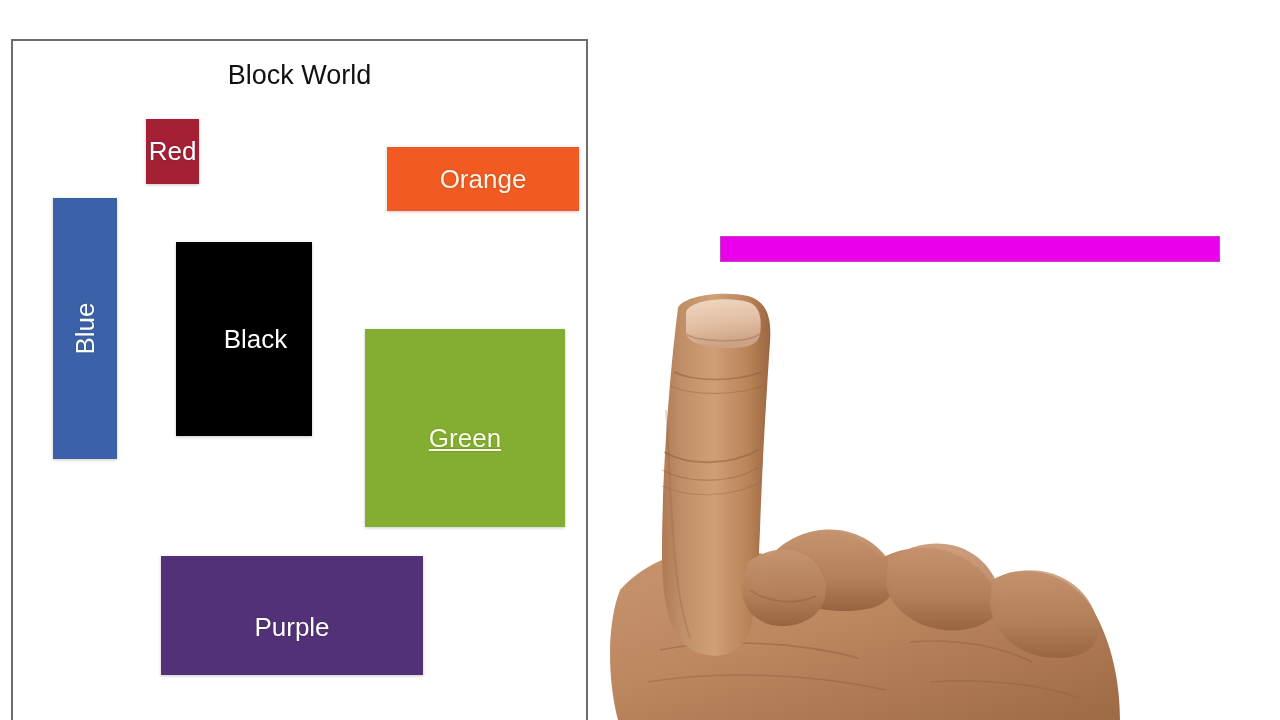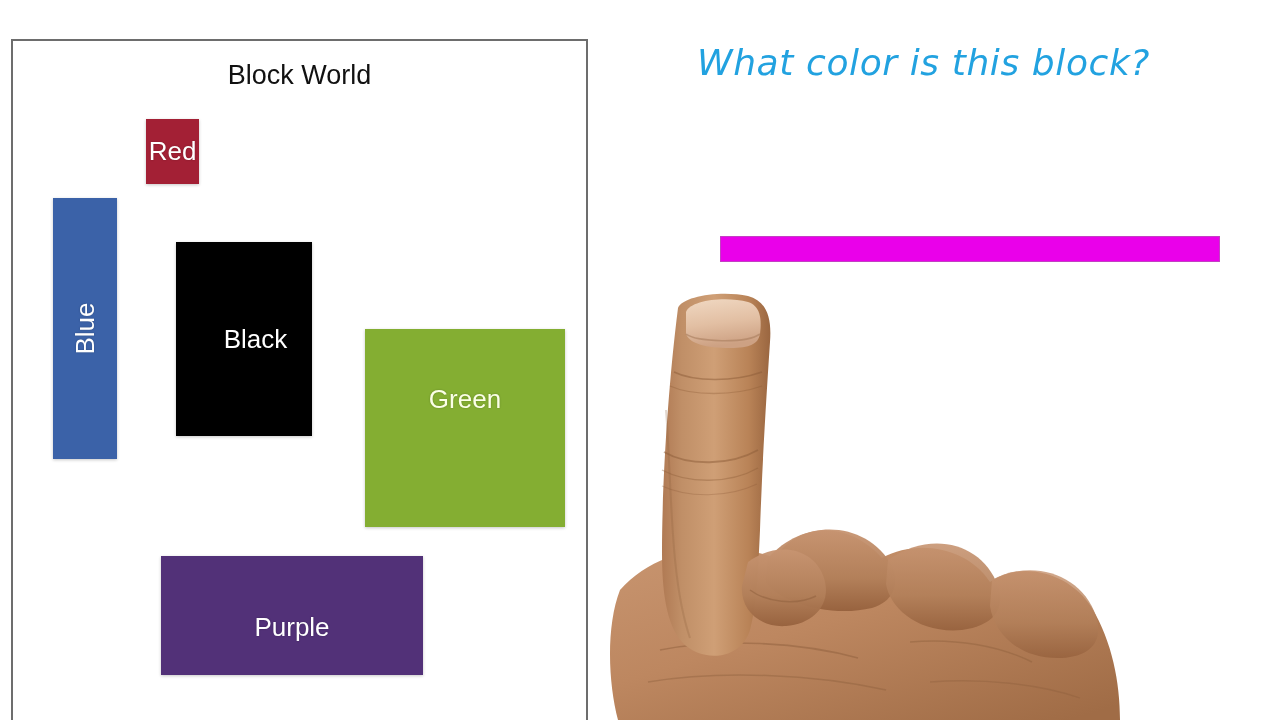--- a/index.html
+++ b/index.html
@@ -77,21 +77,22 @@
   #block-black {
     left: 163px; top: 201px; width: 136px; height: 194px;
     font-size: 26px;
     align-items: center;
     padding-left: 23px;
   }
   #block-green {
     left: 352px; top: 288px; width: 200px; height: 198px;
     font-size: 26px;
     align-items: flex-end;
-    padding-bottom: 112px;
+    padding-bottom: 73px;
+    text-decoration: underline;
   }
   #block-purple {
     left: 148px; top: 515px; width: 262px; height: 119px;
     font-size: 26px;
     align-items: flex-end;
     padding-bottom: 32px;
   }
 
   
   #question-text {
@@ -135,40 +136,42 @@
 <div id="stage">
 
   <div id="block-world-panel" style="border-color: rgb(109, 109, 109); margin-top: 28px;">
 
     <div id="panel-title">Block World</div>
 
     <div class="block" id="block-red" style="background: rgb(163, 32, 53); color: rgb(255, 255, 255);">
       <span class="block-label">Red</span>
     </div>
 
+    <div class="block" id="block-orange" style="background: rgb(241, 90, 34); color: rgb(253, 246, 230);">
+      <span class="block-label">Orange</span>
+    </div>
 
     <div class="block" id="block-blue" style="background: rgb(59, 98, 168); color: rgb(255, 255, 255);">
       <span class="block-label">Blue</span>
     </div>
 
     <div class="block" id="block-black" style="background: rgb(0, 0, 0); color: rgb(255, 255, 255);">
       <span class="block-label">Black</span>
     </div>
 
     <div class="block" id="block-green" style="background: rgb(132, 174, 50); color: rgb(251, 255, 230);">
       <span class="block-label">Green</span>
     </div>
 
     <div class="block" id="block-purple" style="background: rgb(82, 49, 120); color: rgb(255, 255, 255);">
       <span class="block-label">Purple</span>
     </div>
 
   </div>
 
-  <div id="question-text" style="color: rgb(34, 162, 224);">What color is this block?</div>
 
   <div id="magenta-block" style="background: rgb(234, 0, 234); border-color: rgb(196, 63, 196);"></div>
 
   <svg id="hand" viewBox="0 0 520 430">
     <defs>
       <linearGradient id="skinV" x1="0" y1="0" x2="1" y2="0">
         <stop offset="0%" stop-color="#b07a54"></stop>
         <stop offset="18%" stop-color="#c08f67"></stop>
         <stop offset="48%" stop-color="#cf9f76"></stop>
         <stop offset="80%" stop-color="#b98357"></stop>

